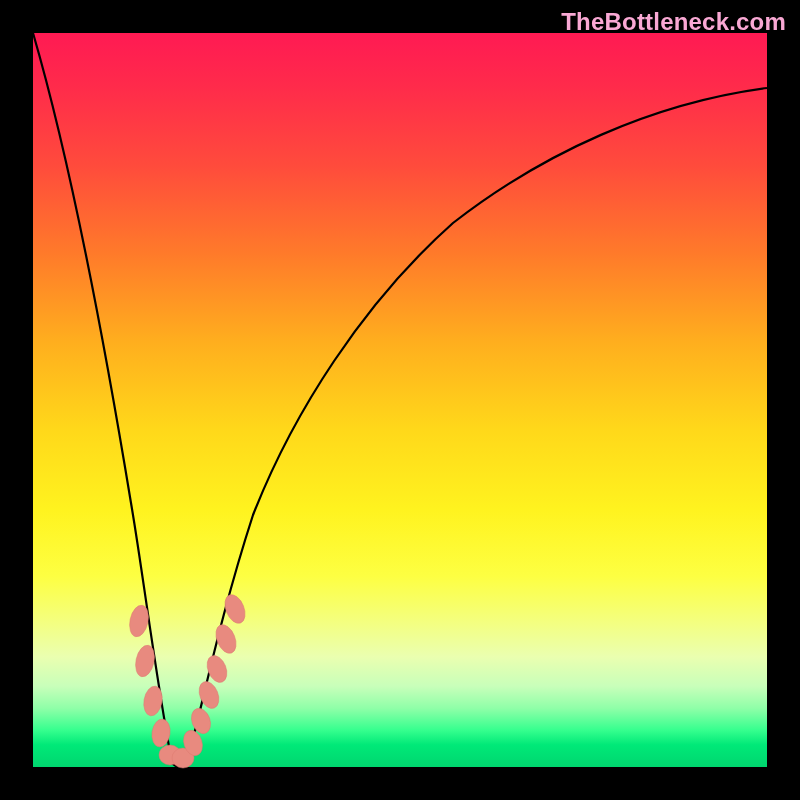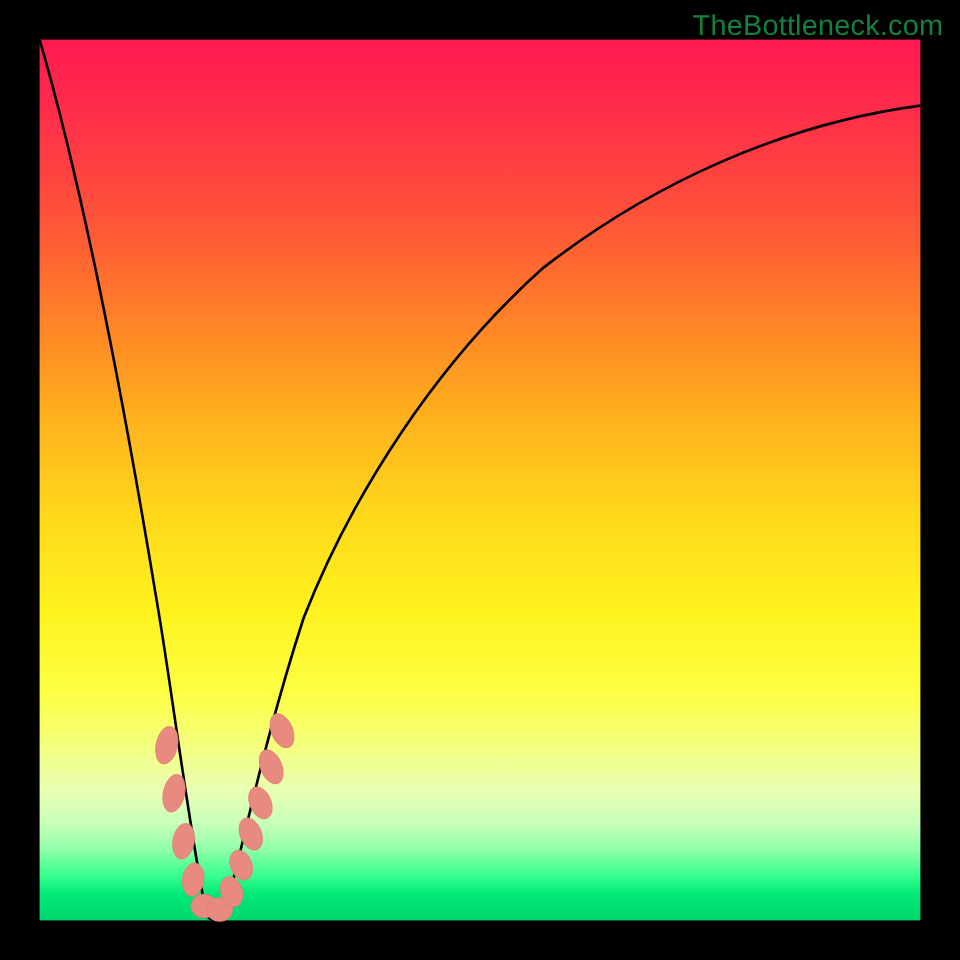--- a/index.html
+++ b/index.html
@@ -40,23 +40,23 @@
       #8fffa8 92%,
       #35ff8e 95%,
       #00e978 97%,
       #00d66f 100%
     );
   }
   .watermark {
     position: absolute;
     top: 8px;
     right: 14px;
-    color: #15803d;
+    color: #f9a8d4;
     font-size: 24px;
-    font-weight: 400;
+    font-weight: 700;
     letter-spacing: 0.2px;
     user-select: none;
   }
   svg.curve {
     position: absolute;
     left: 0; top: 0;
     width: 734px; height: 734px;
     overflow: visible;
   }
 </style>

